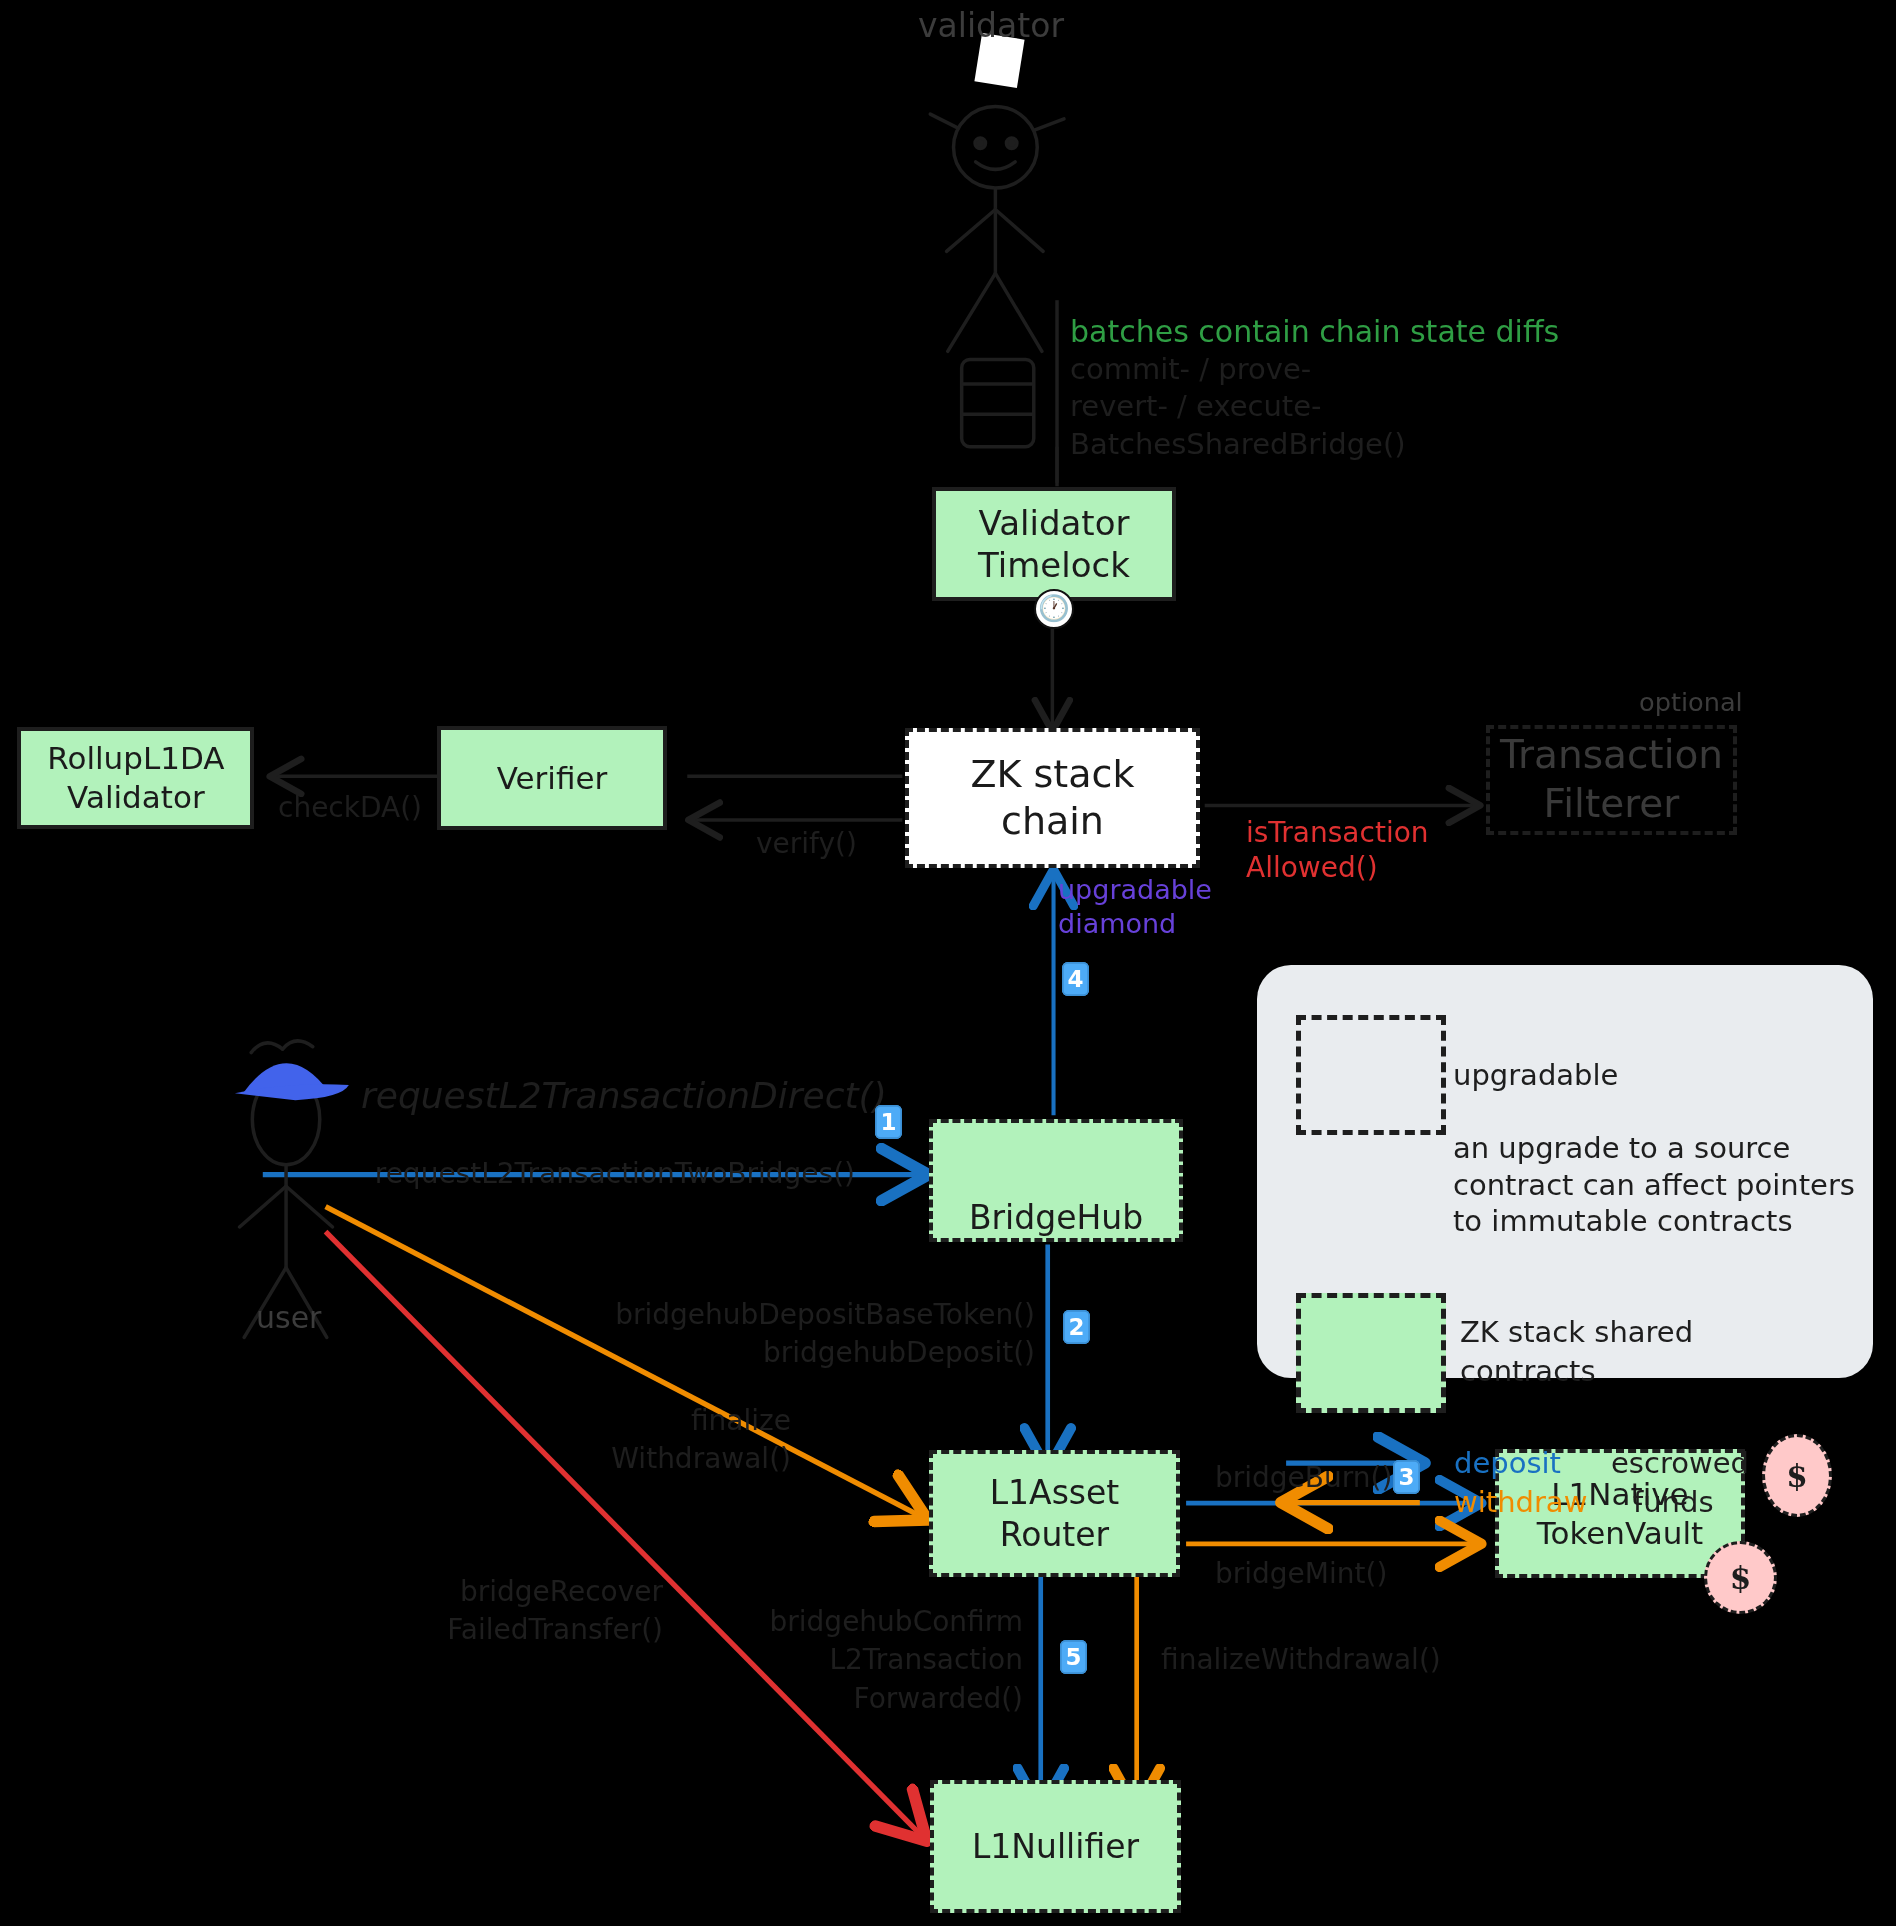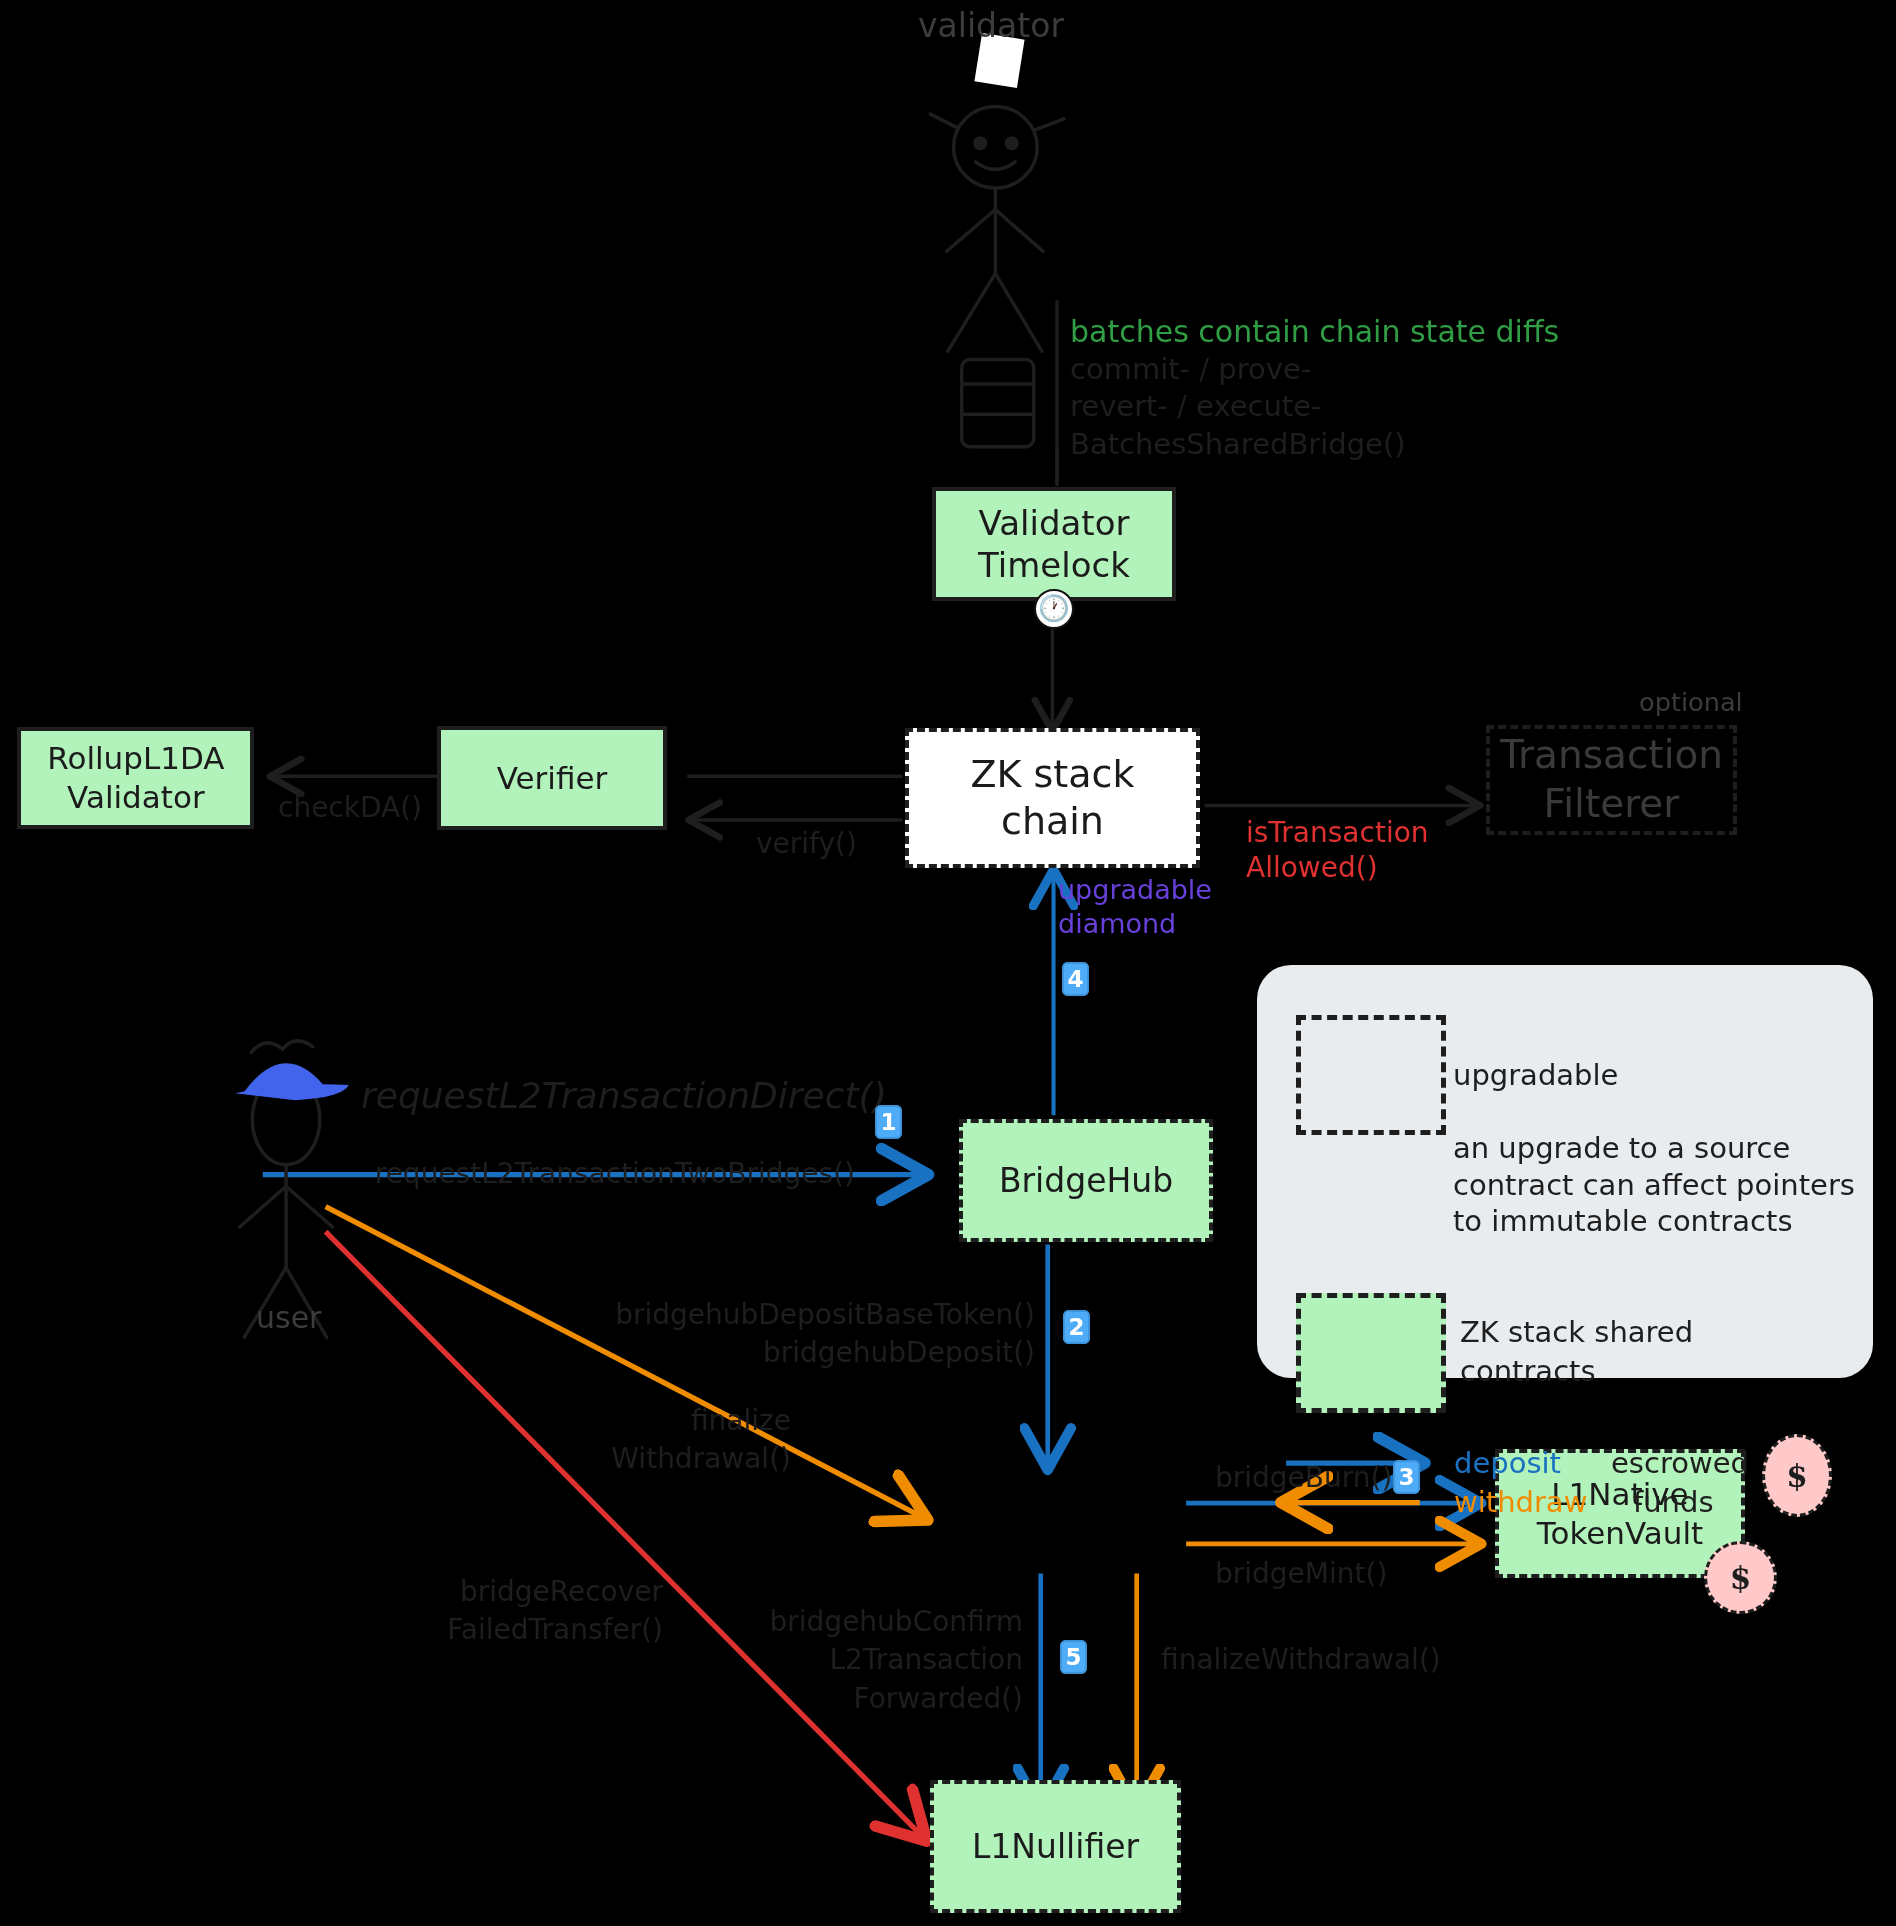--- a/index.html
+++ b/index.html
@@ -202,24 +202,30 @@
     <div>Verifier</div>
   </div>
 
   <div class="box empty-dash" style="left:1486px;top:725px;width:251px;height:110px;font-size:39px;">
     <div>
       <div>Transaction</div>
       <div>Filterer</div>
     </div>
   </div>
 
-  <div class="box green-dash" style="left:959px;top:1119px;width:254px;height:123px;font-size:33px;">
+  <div class="box green-dash" style="left:929px;top:1119px;width:254px;height:123px;font-size:33px;align-items:flex-end;">
     <div>BridgeHub</div>
   </div>
 
+  <div class="box green-dash" style="left:929px;top:1450px;width:251px;height:127px;font-size:33px;">
+    <div>
+      <div>L1Asset</div>
+      <div>Router</div>
+    </div>
+  </div>
 
   <div class="box green-dash" style="left:1495px;top:1449px;width:250px;height:129px;font-size:31px;">
     <div>
       <div>L1Native</div>
       <div>TokenVault</div>
     </div>
   </div>
   <div class="coin" style="left:1704px;top:1541px;width:67px;height:67px;font-size:31px;">
     <span>$</span>
   </div>

